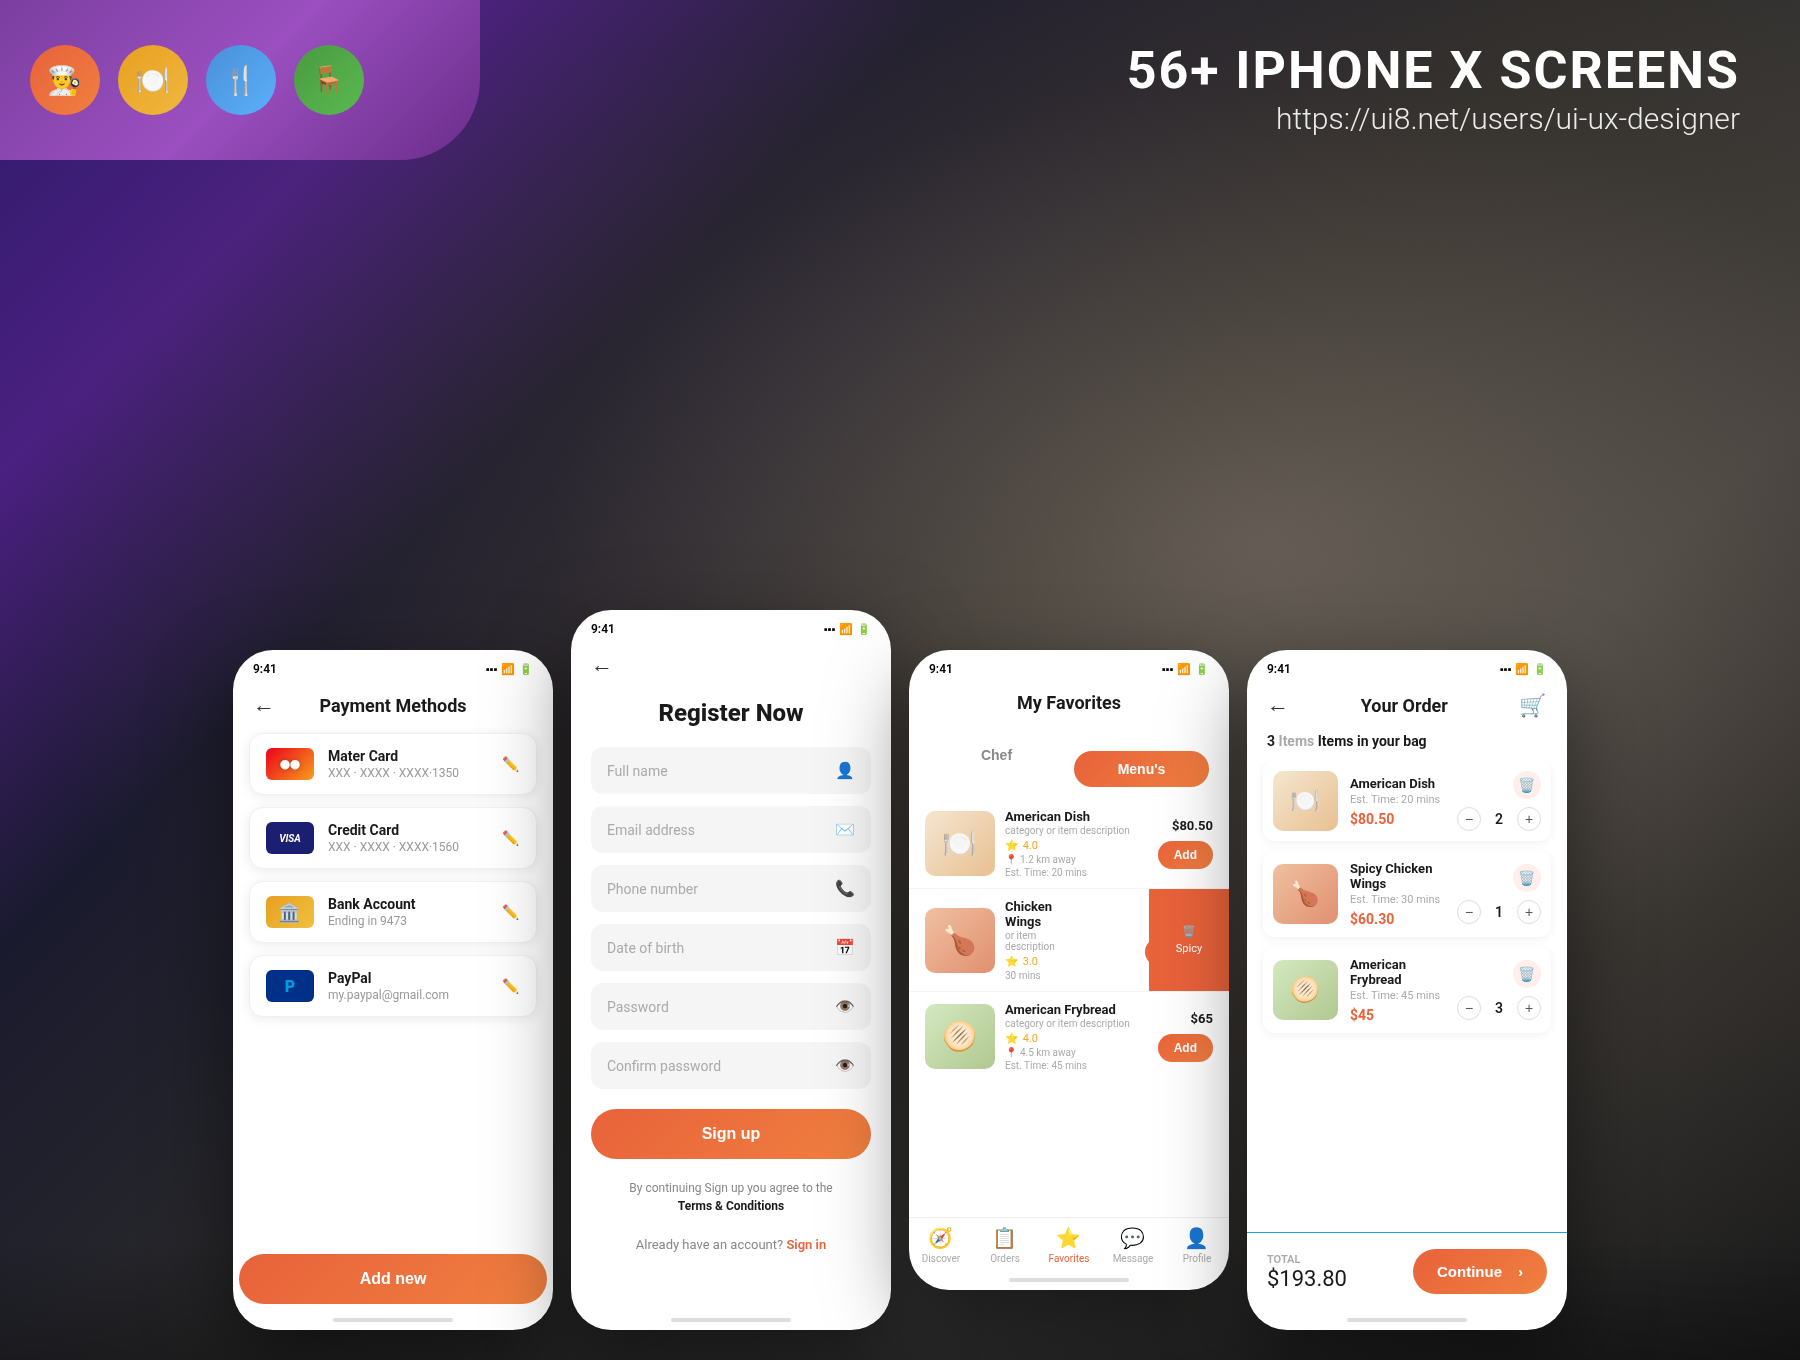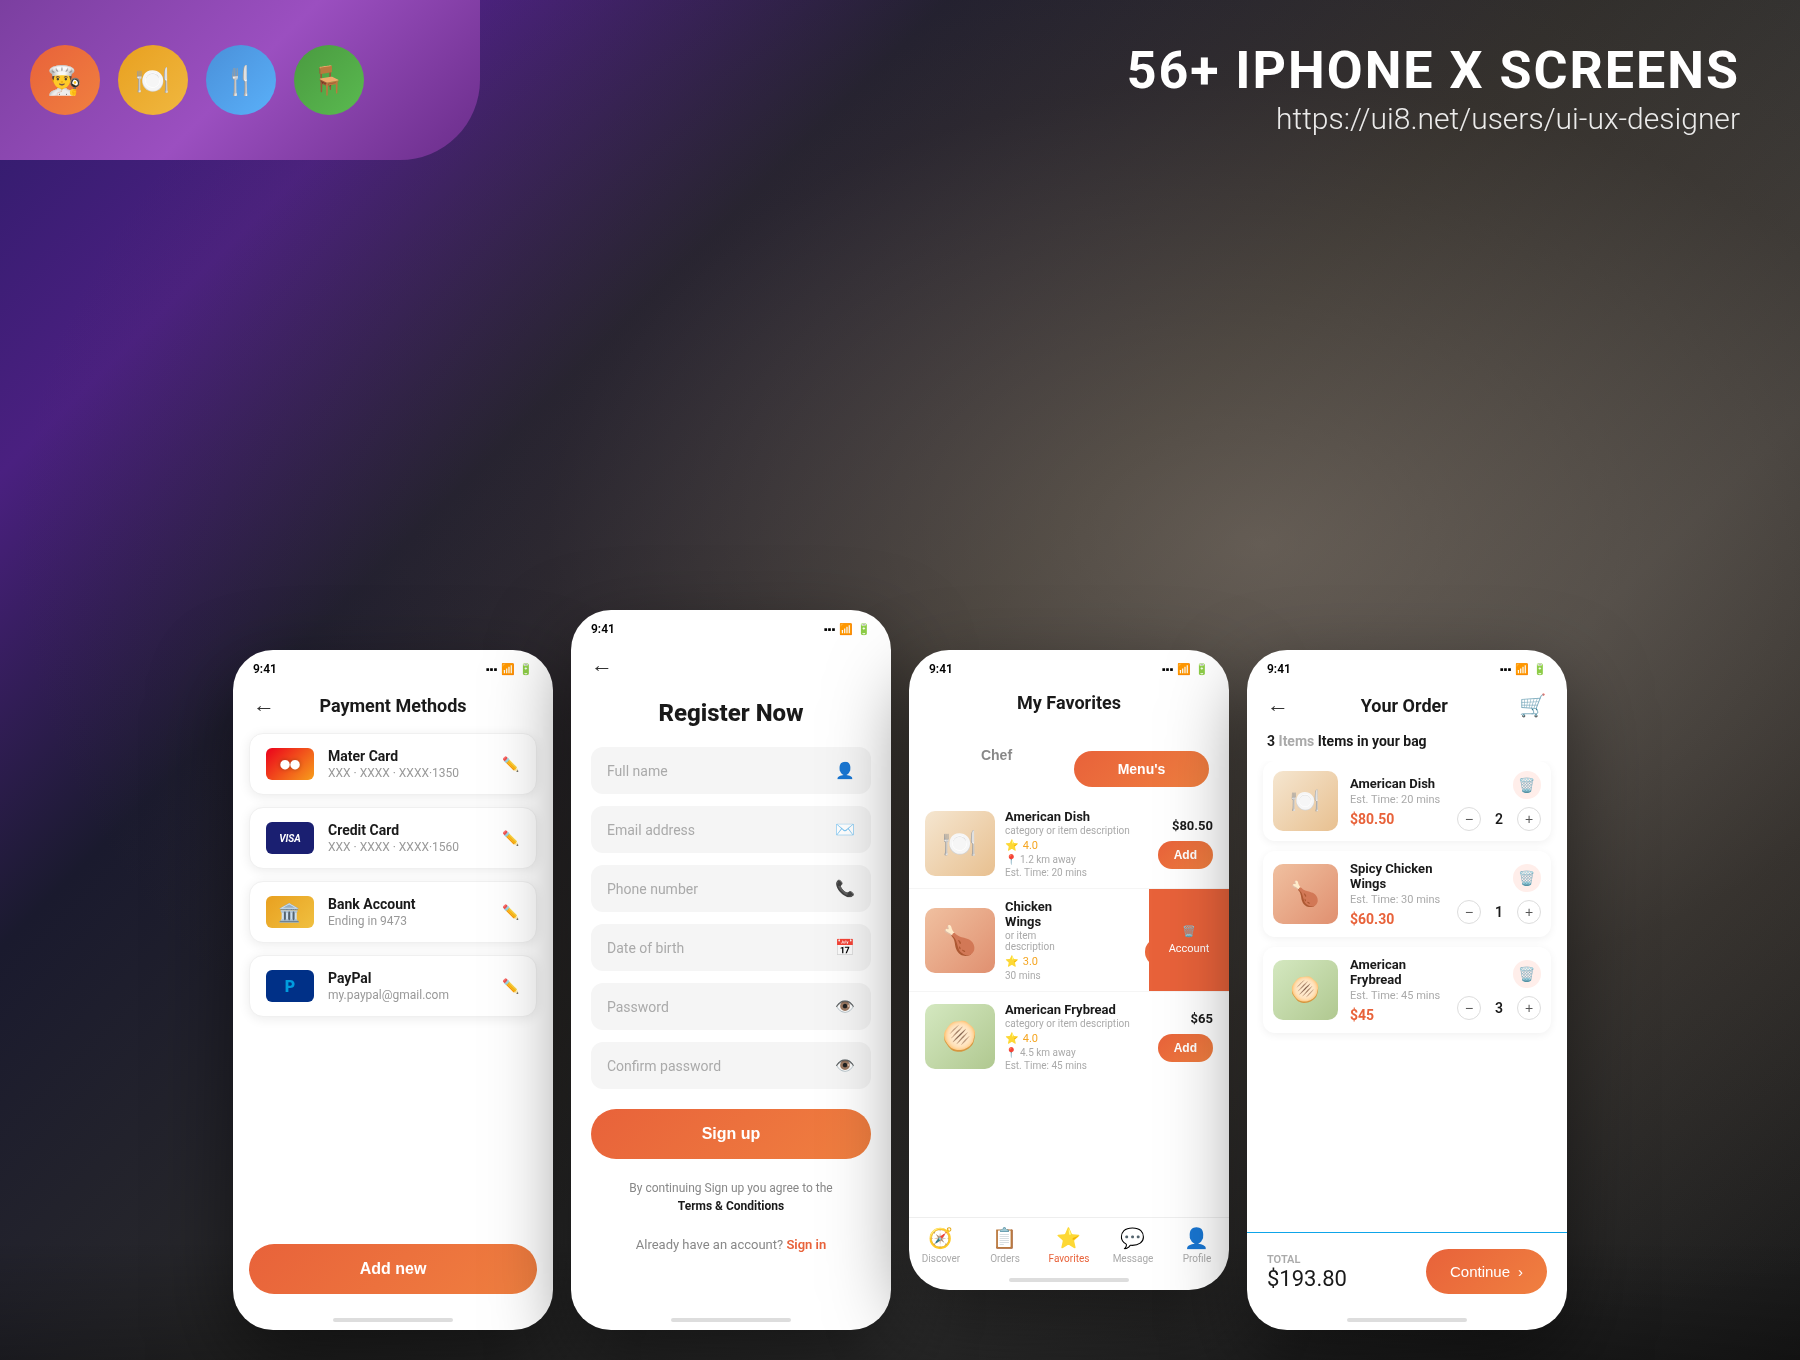--- a/index.html
+++ b/index.html
@@ -221,21 +221,21 @@
       font-size: 12px;
       color: #999;
       margin-top: 2px;
     }
     .edit-icon {
       color: #aaa;
       font-size: 14px;
     }
 
     .add-new-btn {
-      margin: 16px;
+      margin: 6px;
       background: linear-gradient(135deg, #e8623a, #f08040);
       color: white;
       border: none;
       border-radius: 30px;
       padding: 16px;
       font-size: 16px;
       font-weight: 600;
       cursor: pointer;
       text-align: center;
     }
@@ -632,25 +632,25 @@
       font-weight: 400;
       color: #1a1a1a;
     }
     .continue-btn {
       background: linear-gradient(135deg, #e8623a, #f08040);
       color: white;
       border: none;
       border-radius: 30px;
       padding: 14px 24px;
       font-size: 15px;
-      font-weight: 400;
+      font-weight: 700;
       cursor: pointer;
       display: flex;
       align-items: center;
-      gap: 8px;
+      gap: 16px;
     }
 
     
     .home-indicator {
       height: 20px;
       display: flex;
       align-items: center;
       justify-content: center;
       flex-shrink: 0;
     }
@@ -856,21 +856,21 @@
               <div class="food-desc">or item description</div>
               <div class="food-rating">⭐ <span>3.0</span></div>
               <div class="food-time">30 mins</div>
             </div>
             <div class="food-right" style="margin-right:85px;">
               <span class="food-price">$60.30</span>
               <button class="add-btn">Add</button>
             </div>
             <div class="remove-action">
               <span>🗑️</span>
-              <span>Account</span>
+              <span>Spicy</span>
             </div>
           </div>
 
           <div class="food-item">
             <div class="food-img food-img-3">🫓</div>
             <div class="food-info">
               <div class="food-name">American Frybread</div>
               <div class="food-desc">category or item description</div>
               <div class="food-rating">⭐ <span>4.0</span></div>
               <div class="food-location">📍 <span>4.5 km away</span></div>

